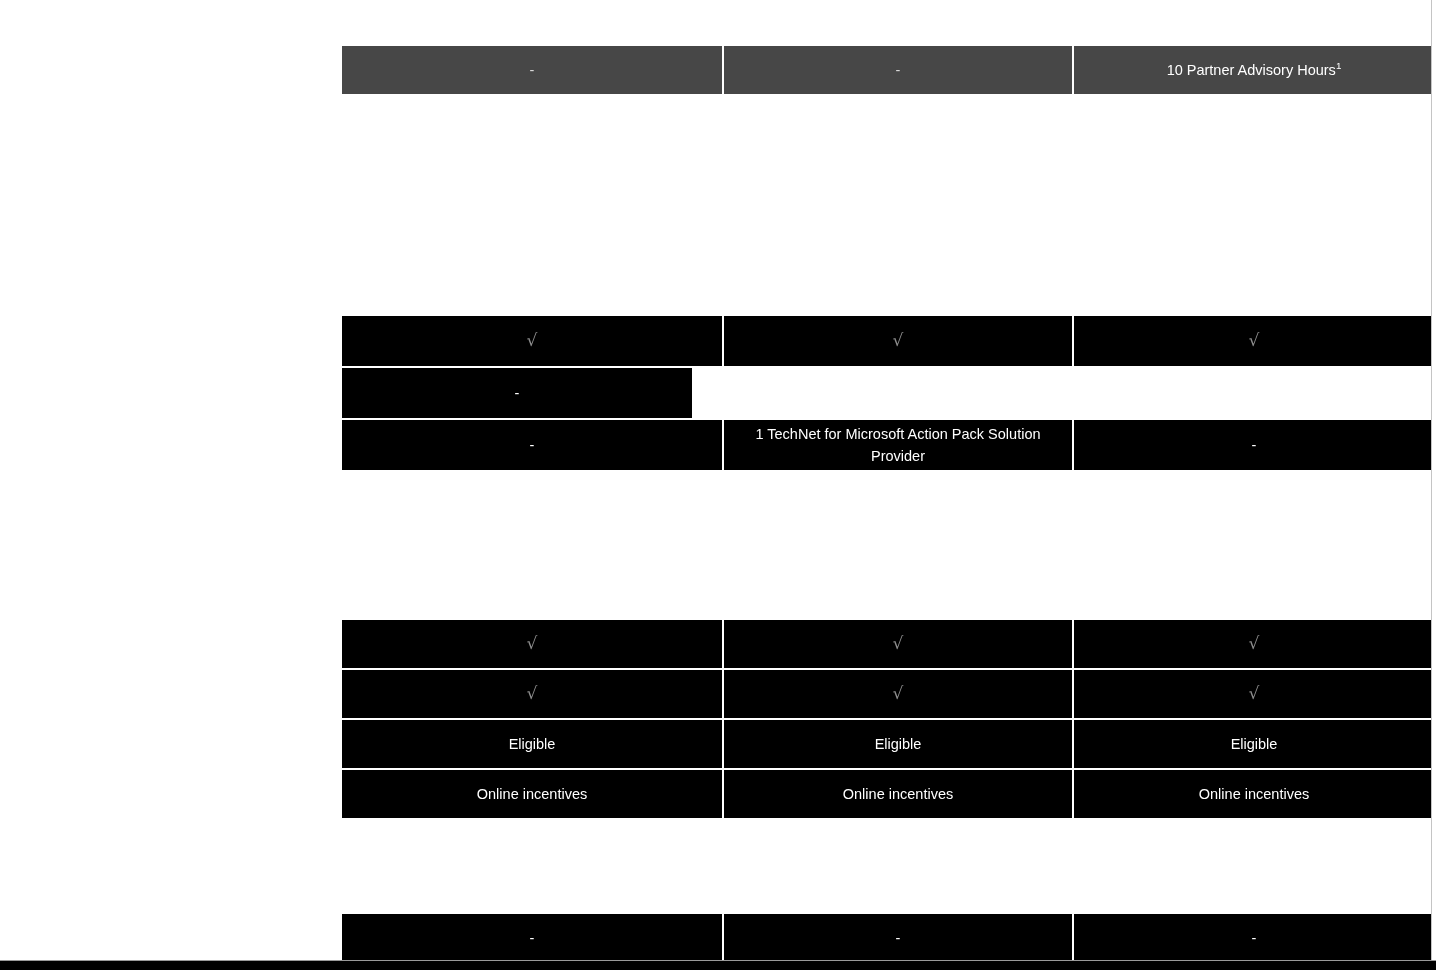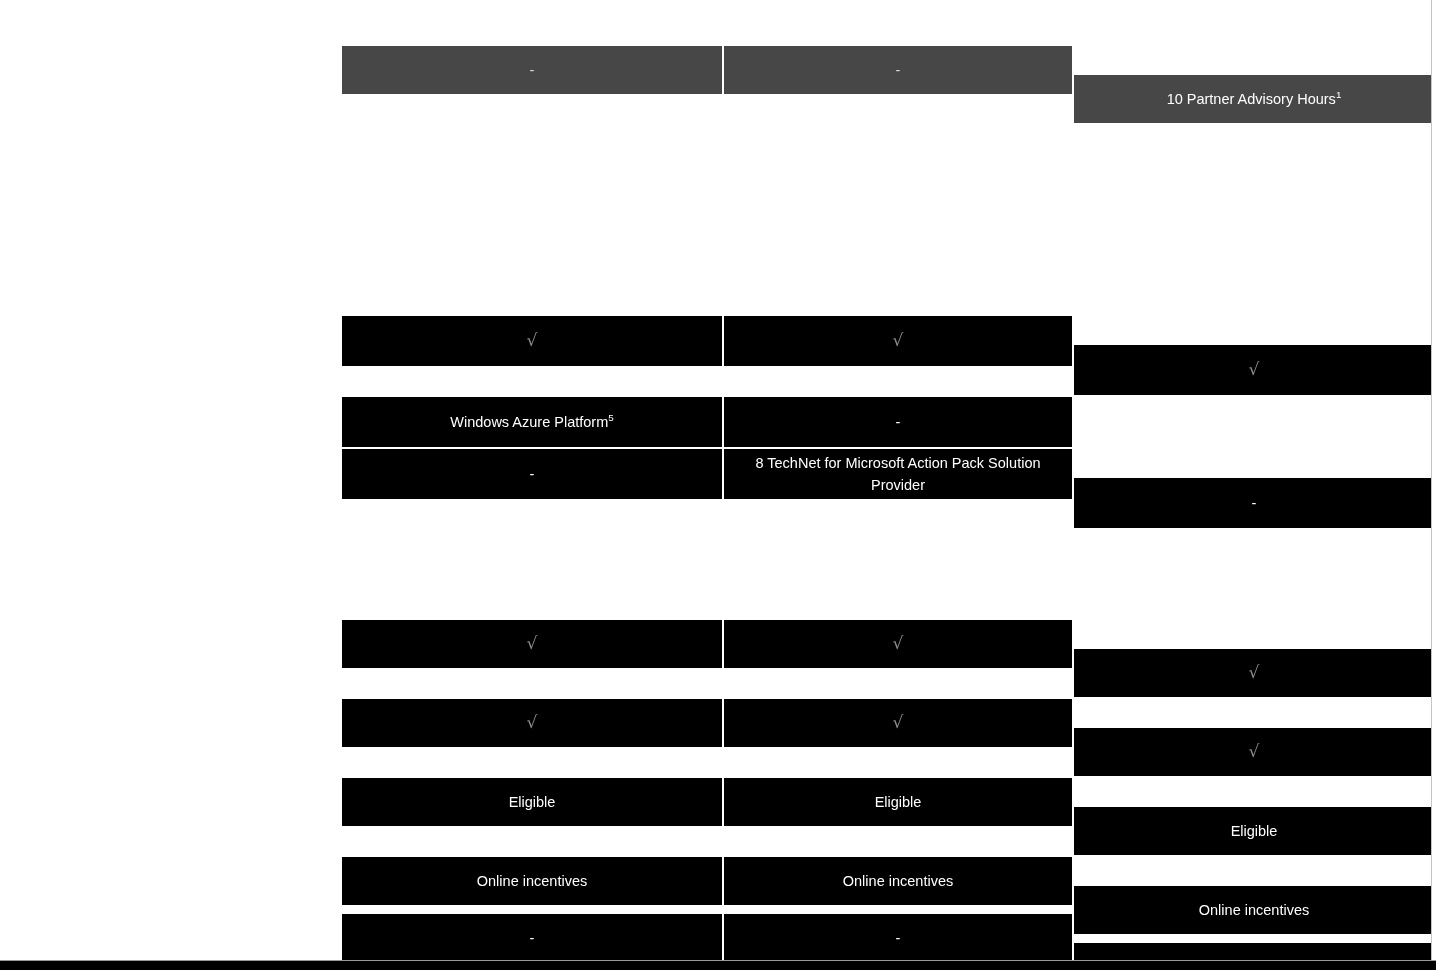--- a/index.html
+++ b/index.html
@@ -51,21 +51,21 @@
     line-height: 1.55;
     padding: 4px 10px;
     background: #000000;
     border-left: 2px solid #ffffff;
   }
   .tcell:first-child { border-left: none; }
 
   
   .col-a { width: 380px; }
   .col-b { width: 350px; }
-  .col-c { width: 362px; margin-top: 29px; }
+  .col-c { width: 362px; }
 
   
   .gray .tcell { background: #474747; }
 
   
   .radical {
     color: #8d8d8d;
     font-size: 17px;
     font-family: "DejaVu Sans", sans-serif;
     line-height: 1;
@@ -159,34 +159,31 @@
       </div>
       <div class="tcell col-b">
         <span class="radical">√</span>
       </div>
       <div class="tcell col-c">
         <span class="radical">√</span>
       </div>
     </div>
 
     <div class="trow h50">
-      <div class="tcell col-a">
-        <span><span>Windows Azure Platform</span><sup>5</sup></span>
-      </div>
       <div class="tcell col-b">
         <span class="dash">-</span>
       </div>
     </div>
 
     <div class="trow h50">
       <div class="tcell col-a">
         <span class="dash">-</span>
       </div>
       <div class="tcell col-b">
-        <span>8 TechNet for Microsoft Action Pack Solution Provider</span>
+        <span>1 TechNet for Microsoft Action Pack Solution Provider</span>
       </div>
       <div class="tcell col-c">
         <span class="dash">-</span>
       </div>
     </div>
 
   </div>
 
   <div class="tbl-block" id="block-lower">
 

